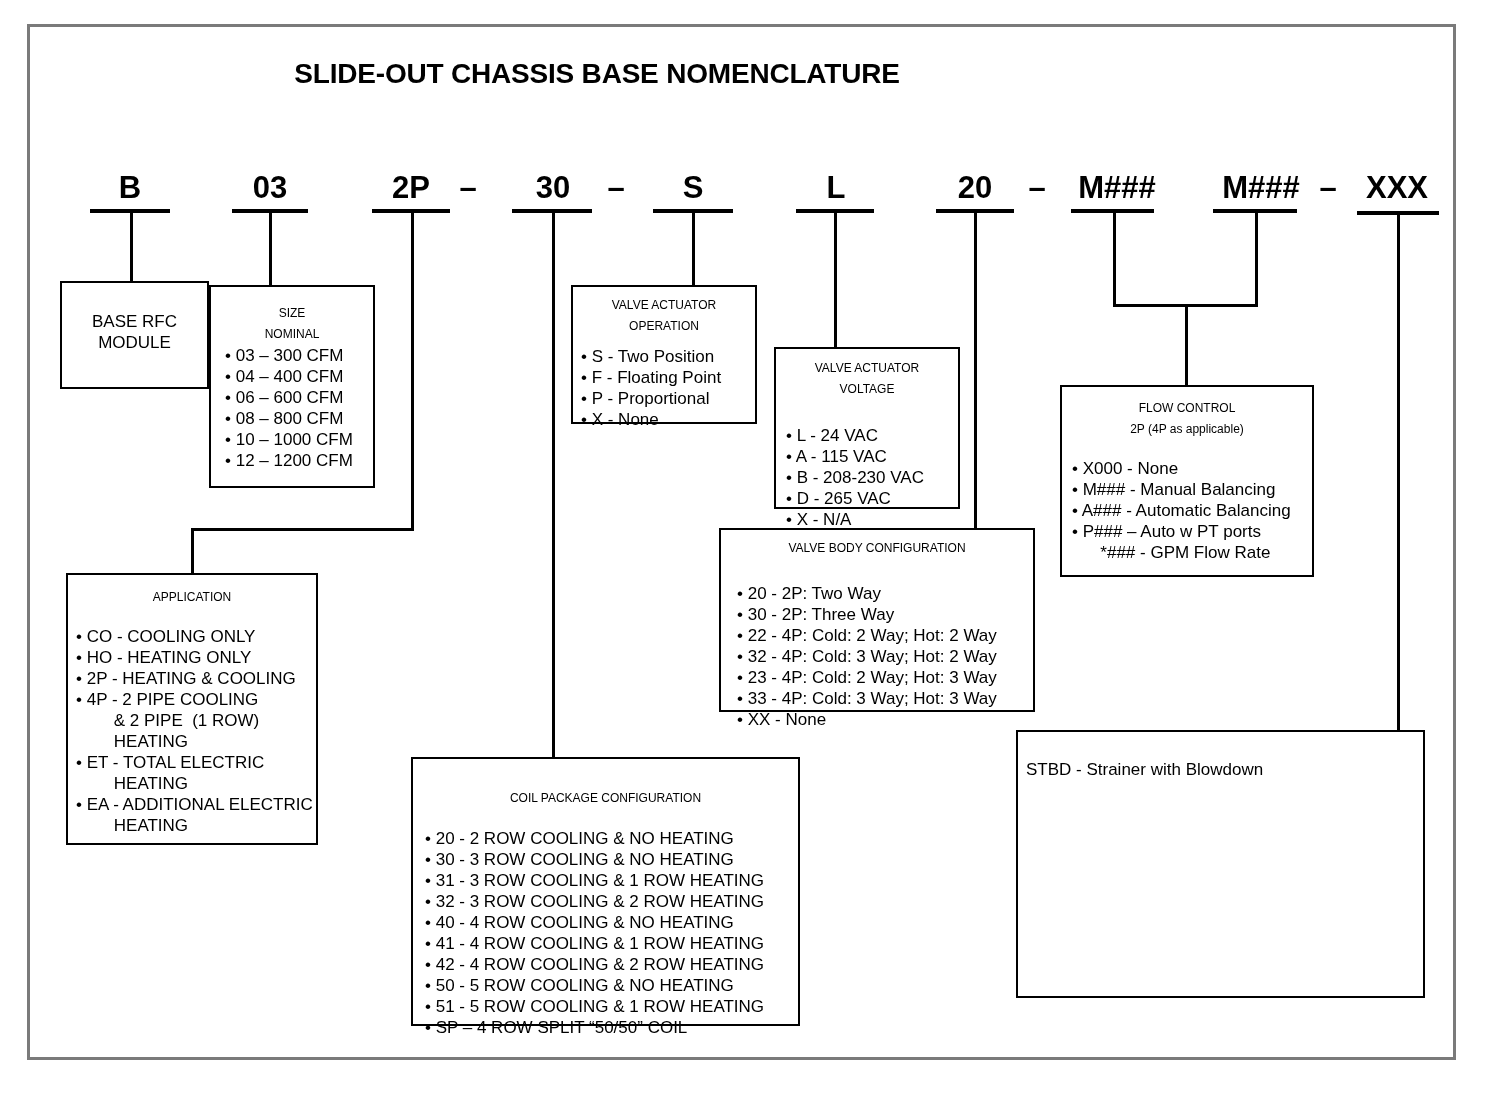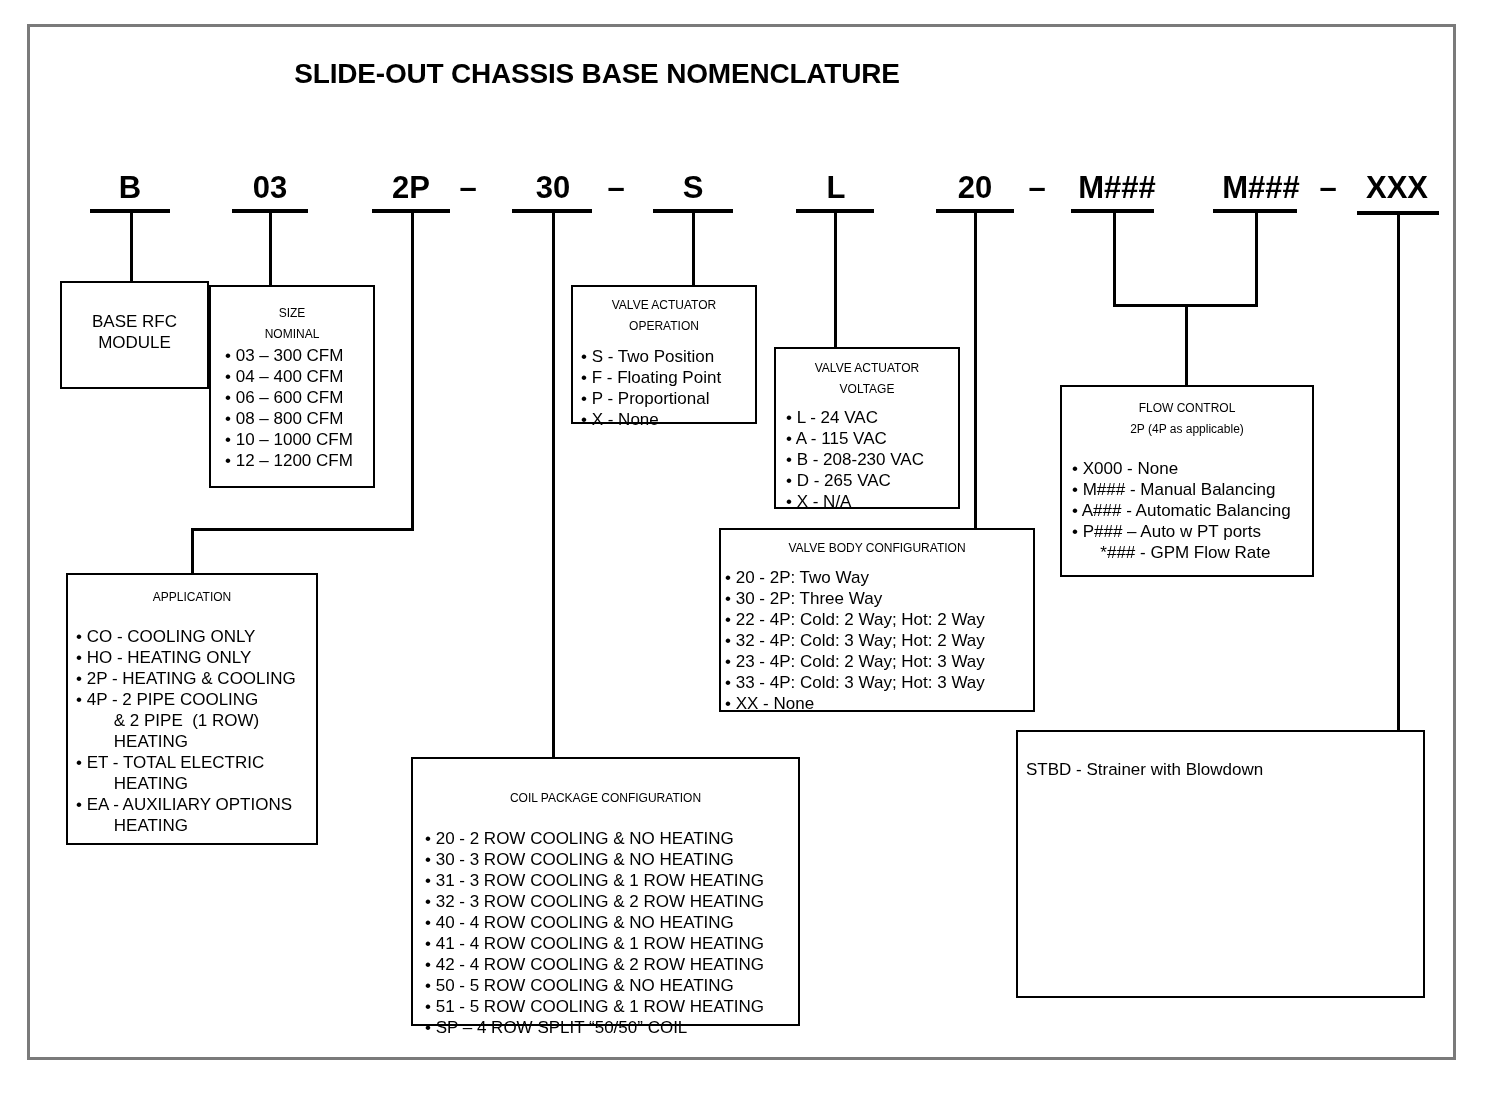--- a/index.html
+++ b/index.html
@@ -119,25 +119,25 @@
   #box-coil      { left: 411px;  top: 757px;  width: 389px; height: 269px; }
   #box-coil .inner { padding-top: 29px; }
   #box-coil ul.box-list { padding-left: 12px; margin-top: 19px; }
 
   #box-vao       { left: 571px;  top: 285px;  width: 186px; height: 139px; }
   #box-vao .inner { padding-top: 8px; }
   #box-vao ul.box-list { padding-left: 8px; margin-top: 9px; }
 
   #box-vav       { left: 774px;  top: 347px;  width: 186px; height: 162px; }
   #box-vav .inner { padding-top: 9px; }
-  #box-vav ul.box-list { padding-left: 10px; margin-top: 7px; }
+  #box-vav ul.box-list { padding-left: 10px; margin-top: 25px; }
 
   #box-vbc       { left: 719px;  top: 528px;  width: 316px; height: 184px; }
   #box-vbc .inner { padding-top: 8px; }
-  #box-vbc ul.box-list { padding-left: 4px; margin-top: 8px; }
+  #box-vbc ul.box-list { padding-left: 16px; margin-top: 24px; }
 
   #box-flow      { left: 1060px; top: 385px;  width: 254px; height: 192px; }
   #box-flow .inner { padding-top: 11px; }
   #box-flow ul.box-list { padding-left: 10px; margin-top: 18px; }
 
   #box-add       { left: 1016px; top: 730px;  width: 409px; height: 268px; }
   #box-add .inner { padding-top: 9px; }
   #box-add .lines { margin-top: 18px; padding-left: 8px; }
 </style>
 </head>
@@ -225,21 +225,21 @@
       <div class="box-title">APPLICATION</div>
       <ul class="box-list">
           <li>• CO - COOLING ONLY</li>
           <li>• HO - HEATING ONLY</li>
           <li>• 2P - HEATING &amp; COOLING</li>
           <li>• 4P - 2 PIPE COOLING</li>
           <li>        &amp; 2 PIPE  (1 ROW)</li>
           <li>        HEATING</li>
           <li>• ET - TOTAL ELECTRIC</li>
           <li>        HEATING</li>
-          <li>• EA - AUXILIARY OPTIONS</li>
+          <li>• EA - ADDITIONAL ELECTRIC</li>
           <li>        HEATING</li>
         </ul>
     </div>
   </div>
 
   <div class="box" id="box-coil">
     <div class="inner">
       <div class="box-title">COIL PACKAGE CONFIGURATION</div>
       <ul class="box-list">
           <li>• 20 - 2 ROW COOLING &amp; NO HEATING</li>

